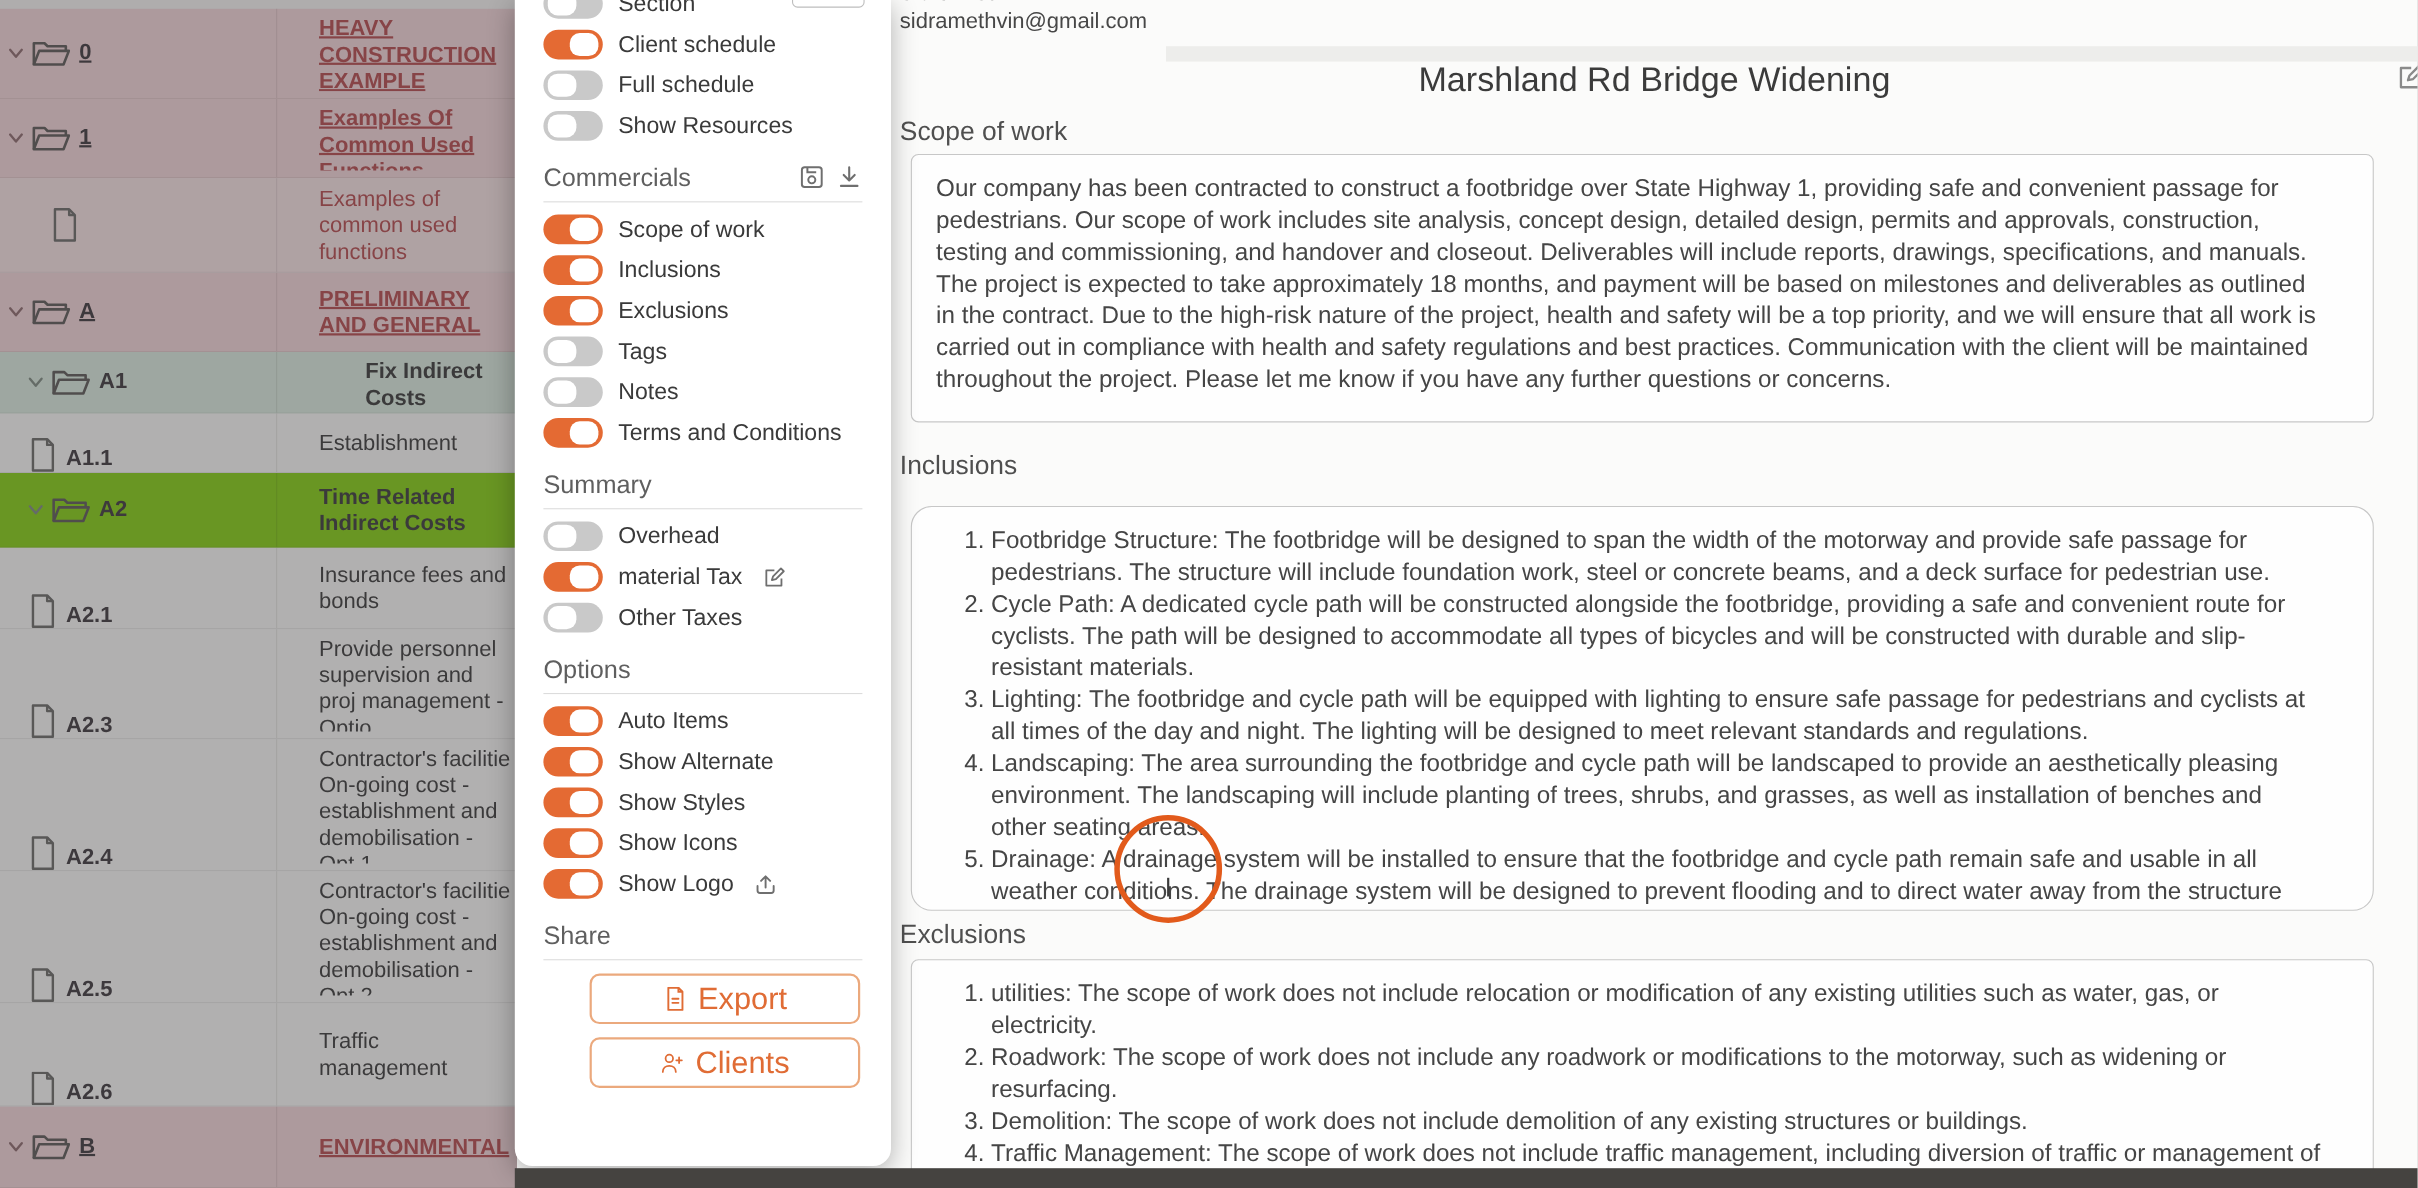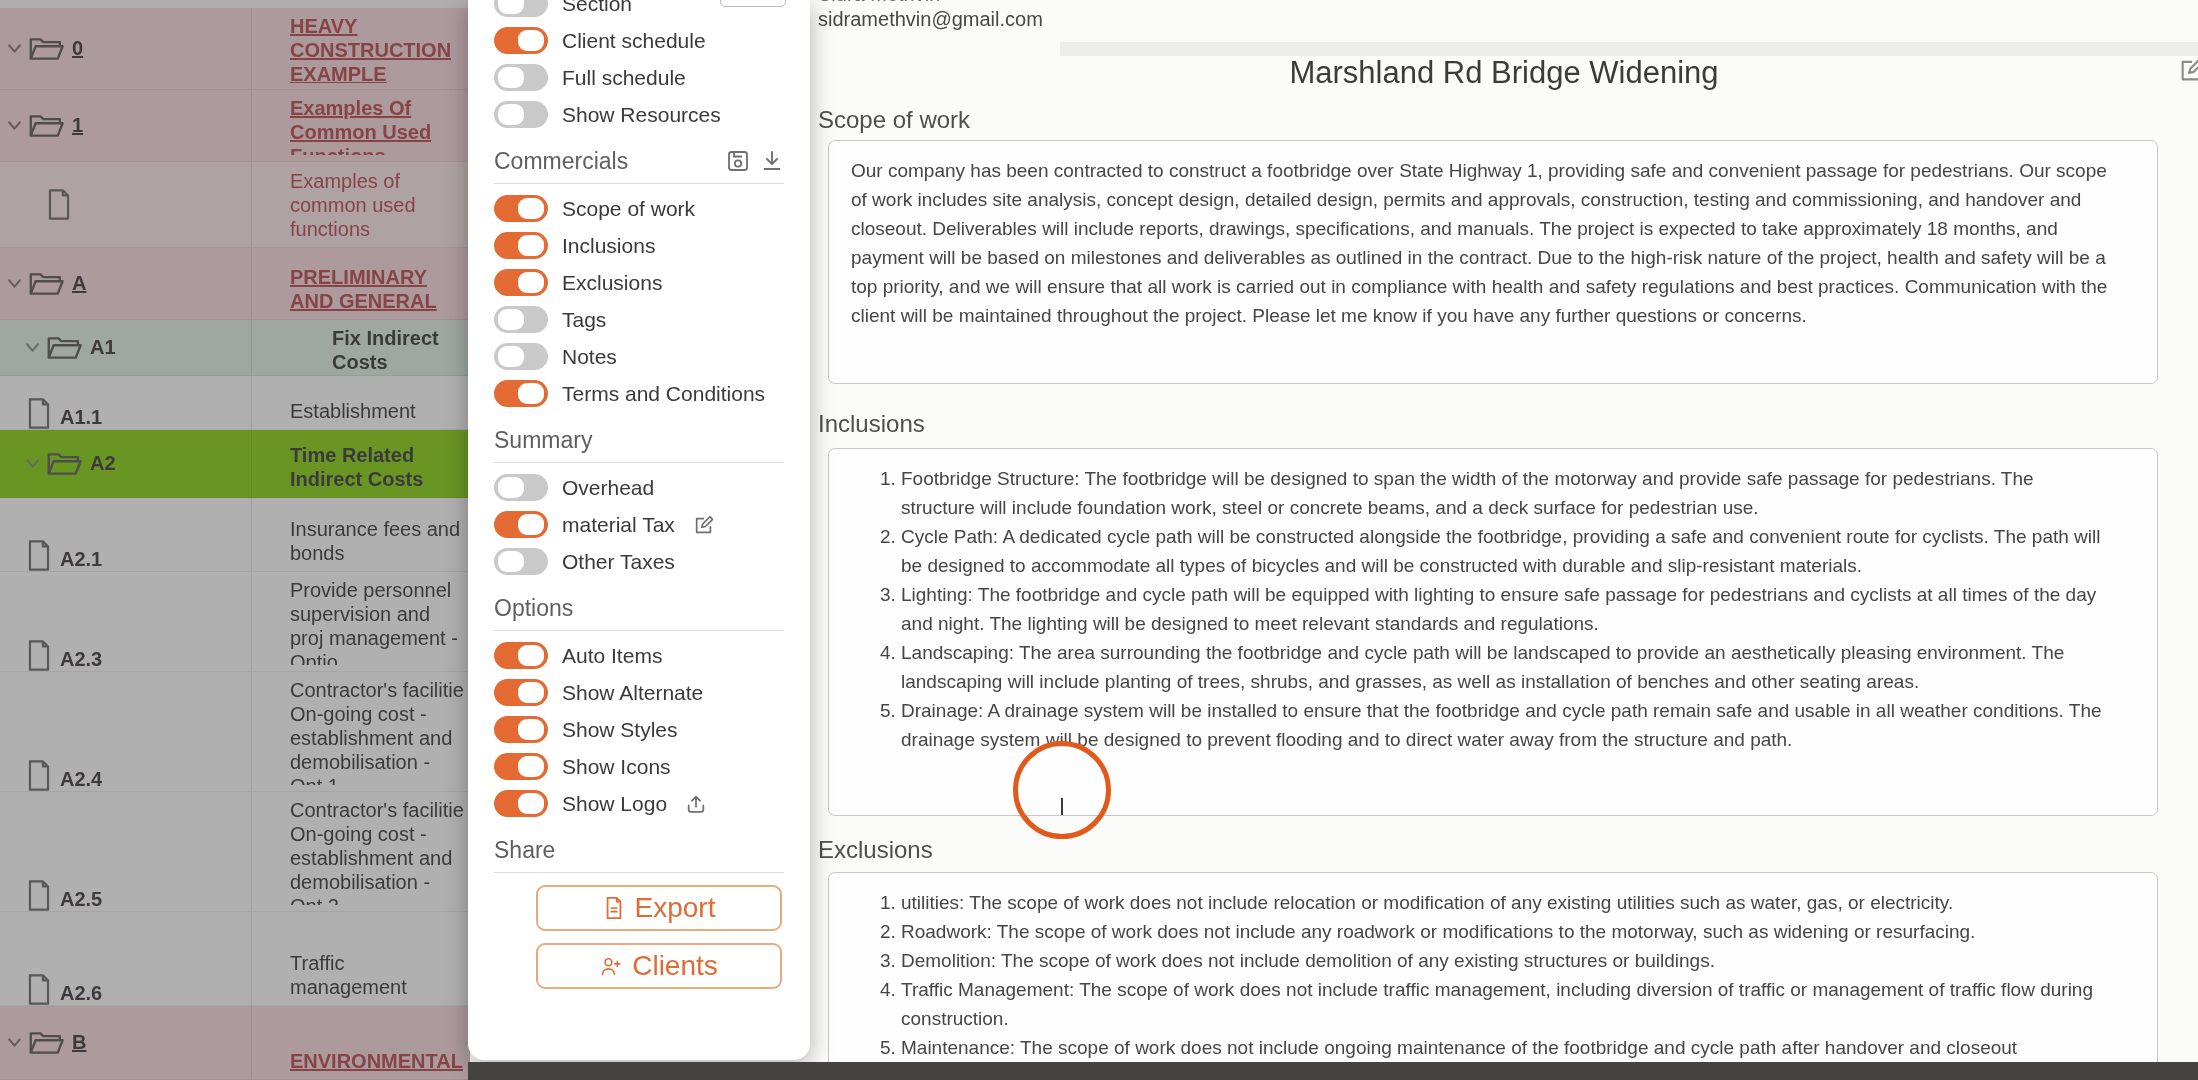--- a/index.html
+++ b/index.html
@@ -3,21 +3,21 @@
 <meta charset="utf-8">
 <style>
   html,body{margin:0;padding:0;background:#888;}
   *{box-sizing:border-box;font-family:"Liberation Sans",sans-serif;}
   #stage{position:relative;width:2198px;height:1080px;overflow:hidden;background:#fbfbfa;}
 
   
   #sidebar{position:absolute;left:0;top:0;width:470px;height:1080px;background:#f2f1ef;overflow:hidden;}
   .srow{display:flex;align-items:stretch;border-bottom:1px solid rgba(0,0,0,.07);}
   .cell-tree{width:252px;display:flex;align-items:center;border-right:1px solid rgba(0,0,0,.09);}
-  .cell-desc{flex:1;display:flex;align-items:flex-end;padding:6px 6px 6px 38px;overflow:hidden;}
+  .cell-desc{flex:1;display:flex;align-items:center;padding:6px 6px 6px 38px;overflow:hidden;}
   .desc-txt{font-size:20px;line-height:24px;color:#3c3c3c;max-height:100%;overflow:hidden;width:178px;}
   .bold{font-weight:700;}
   .red{color:#b34b4e;}
   .red-u{color:#b34b4e;font-weight:700;text-decoration:underline;}
   .dark-u{color:#4a4449;font-weight:700;text-decoration:underline;}
   .tid{font-size:20px;font-weight:700;color:#3f3a3e;margin-left:8px;white-space:nowrap;}
   .chev{width:17px;height:17px;color:#8c6b6e;flex:0 0 auto;}
   .chev.g{color:#7d8a81;}
   .fold{width:36px;height:28px;color:#5d5a58;margin-left:5px;flex:0 0 auto;}
   .fico{width:26px;height:31px;color:#6a6a68;flex:0 0 auto;}
@@ -58,24 +58,24 @@
   
   #doc{position:absolute;left:810px;top:0;width:1388px;height:1080px;background:#fbfbfa;overflow:hidden;}
   #clipped-name{position:absolute;left:8px;top:-17px;font-size:20px;color:#6b6b6b;}
   #email{position:absolute;left:8px;top:8px;font-size:20px;color:#474747;}
   #title-band{position:absolute;left:250px;top:42px;right:0;height:14px;background:#ededeb;}
   #doc-title{position:absolute;left:0;top:55px;width:100%;text-align:center;font-size:31px;color:#3b3b3b;}
   #title-edit{position:absolute;right:-8px;top:56px;width:28px;height:28px;color:#8a8a8a;}
   .sec-head{position:absolute;left:8px;font-size:24px;color:#4f4f4f;}
   .doc-box{position:absolute;left:18px;width:1330px;border:1px solid #c7c7c7;border-radius:7px;background:#fefefe;
            overflow:hidden;padding:15px 30px 12px 22px;}
-  .doc-box p,.doc-box ol{margin:0;font-size:19px;line-height:29px;color:#454545;width:1260px;}
+  .doc-box p,.doc-box ol{margin:0;font-size:22px;line-height:29px;color:#454545;width:1260px;}
   .doc-box ol{padding-left:50px;}
   #scope-box{top:140px;height:244px;}
-  #incl-box{top:448px;height:368px;}
+  #incl-box{top:460px;height:368px;border-radius:19px;}
   #excl-box{top:872px;height:260px;}
   #click-ring{position:absolute;left:203px;top:741px;width:98px;height:98px;border:5px solid #e25a1b;border-radius:50%;z-index:20;}
   #click-caret{position:absolute;left:251px;top:798px;width:2px;height:17px;background:#3a3a3a;z-index:21;}
 
   
   #bottom-band{position:absolute;left:468px;top:1062px;width:1730px;height:18px;background:#454340;z-index:40;}
   svg{display:block;}
 </style>
 </head>
 <body>

